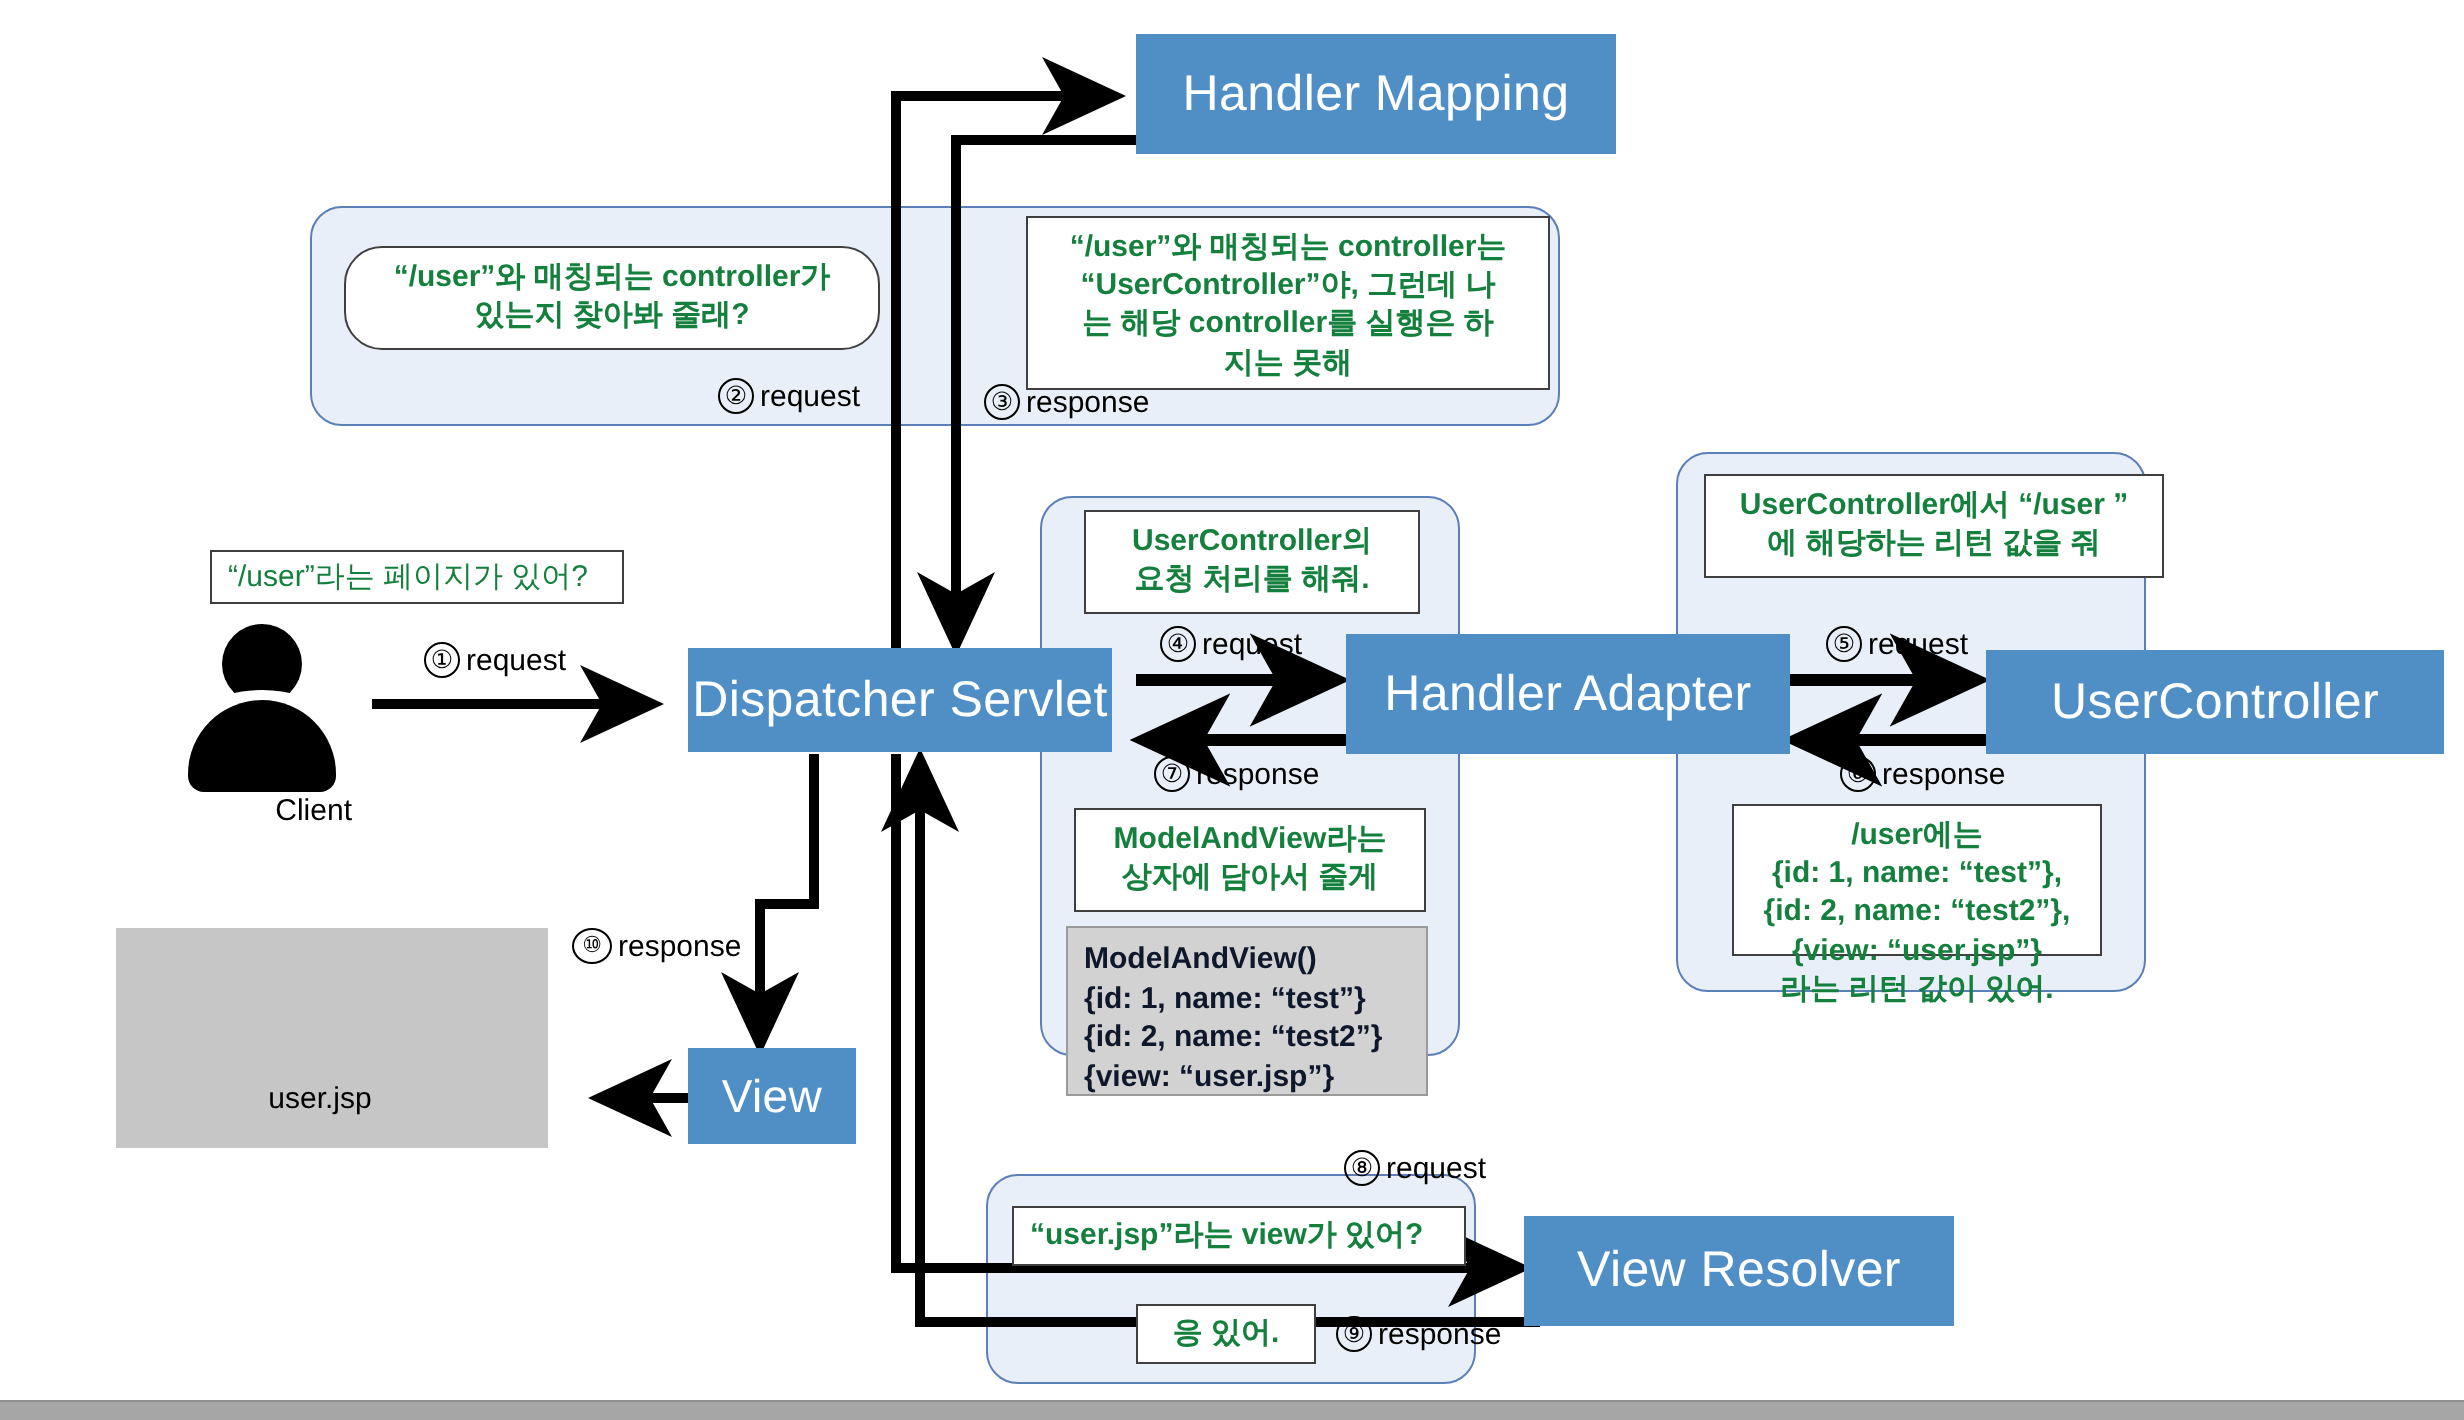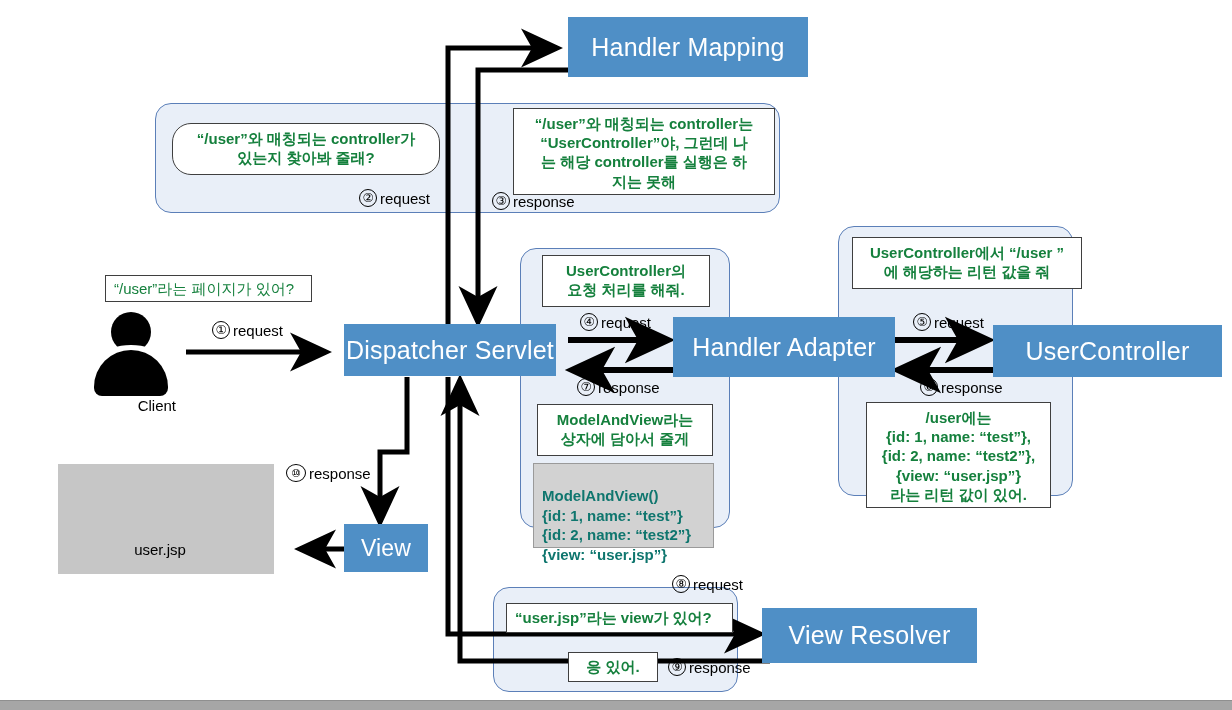--- a/index.html
+++ b/index.html
@@ -62,23 +62,23 @@
     font-size: 15px;
     line-height: 1.35;
   }
   .mav {
     position: absolute;
     background: #D2D2D2;
     border: 1px solid #9a9a9a;
     font-size: 15px;
     font-weight: bold;
     line-height: 1.3;
-    padding: 22px 8px;
+    padding: 6px 8px;
     white-space: pre-line;
-    color: #0f766e;
+    color: #0f172a;
   }
 
   
   .steplabel {
     position: absolute;
     font-size: 15px;
     color: #000;
     display: flex;
     align-items: center;
     gap: 3px;
@@ -288,21 +288,21 @@
   <div class="steplabel" style="left:913px; top:313px;">
     <span class="circnum">⑤</span>
     <span>request</span>
   </div>
 
   <div class="steplabel" style="left:920px; top:378px;">
     <span class="circnum">⑥</span>
     <span>response</span>
   </div>
 
-  <div class="note" style="left:866px; top:402px; width:185px; height:106px;">/user에는
+  <div class="note" style="left:866px; top:402px; width:185px; height:76px;">/user에는
 {id: 1, name: “test”},
 {id: 2, name: “test2”},
 {view: “user.jsp”}
 라는 리턴 값이 있어.</div>
 
   <div class="steplabel" style="left:286px; top:464px;">
     <span class="circnum wide">⑩</span>
     <span>response</span>
   </div>
 

